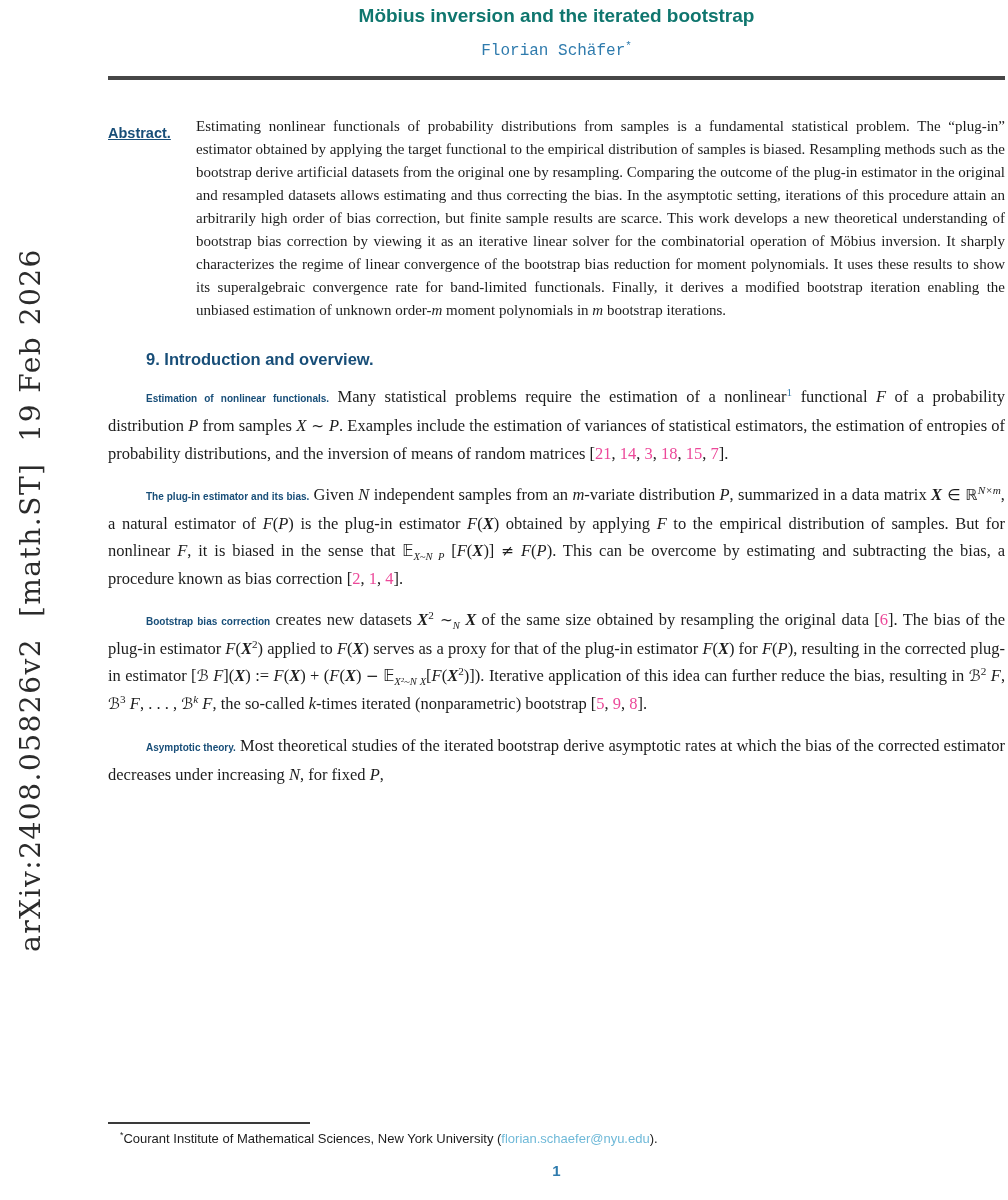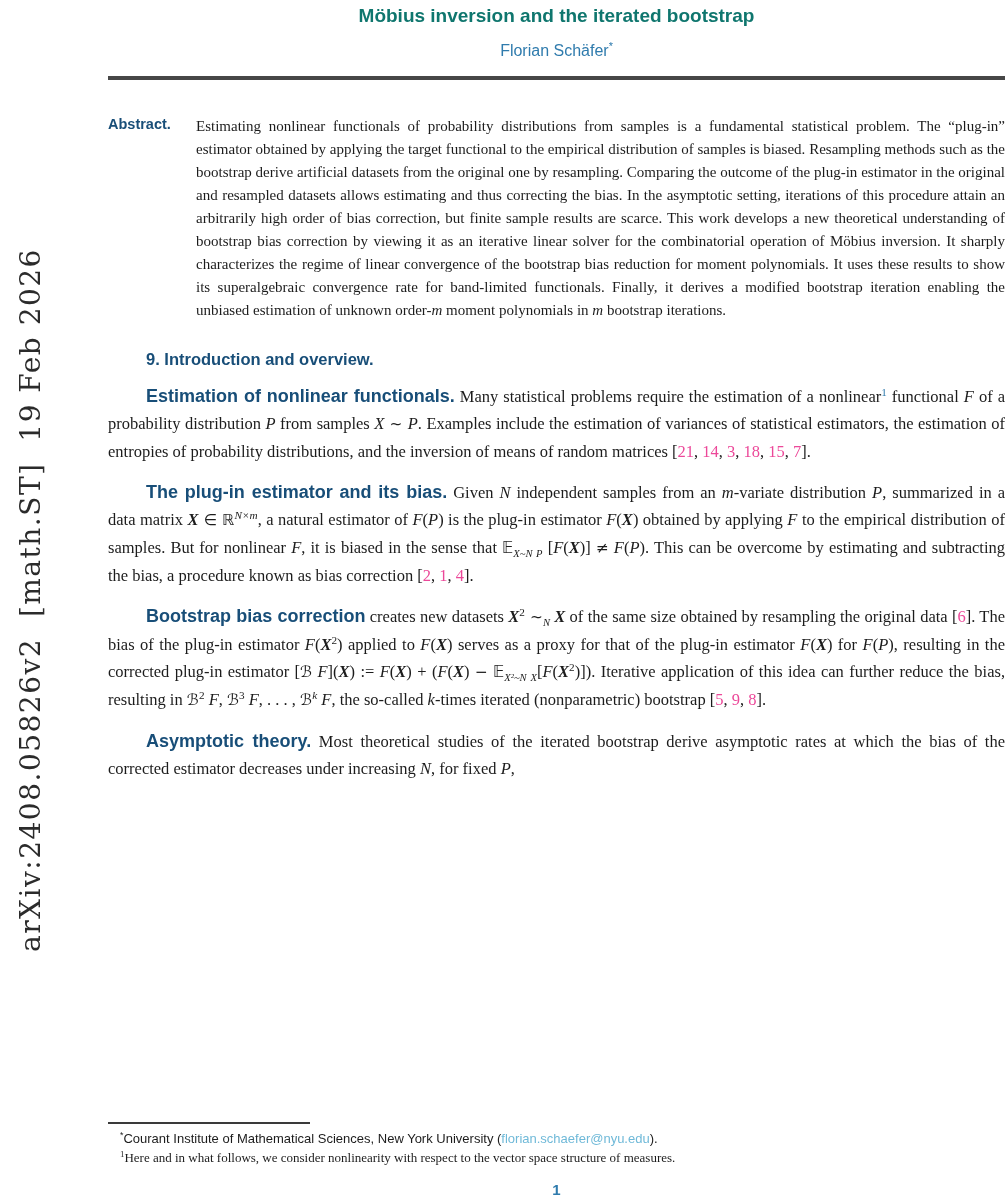--- a/index.html
+++ b/index.html
@@ -37,32 +37,33 @@
     margin-top:5px;
     text-align:center;
     font-family:"Liberation Sans", sans-serif;
     font-weight:bold;
     font-size:19px;
     color:#0f766e;
   }
   .author {
     margin-top:15px;
     text-align:center;
-    font-family:Liberation Sans, sans-serif;
+    font-family:Liberation Mono, monospace;
     font-size:16px;
     color:#2f7bad;
   }
   .rule { margin-top:16px; height:4px; background:#474747; }
 
   .front-block { position:relative; padding-left:88px; text-align:justify; }
   .front-block .glabel {
-    position:absolute; left:0; top:1px;
+    position:absolute; left:0; top:10px;
     font-family:"Liberation Sans", sans-serif;
     font-weight:bold; font-size:14.5px; color:#184e78;
     text-align:left;
+    text-decoration:underline;
   }
   .fronttext { font-size:15px; line-height:23px; }
   .abs { margin-top:35px; }
   .kw  { margin-top:15px; }
   .msc { margin-top:24px; }
 
   .sec, .subsec {
     margin-left:38px;
     font-family:"Liberation Sans", sans-serif;
     font-weight:bold;
@@ -75,21 +76,21 @@
   p.para {
     margin-top:14px;
     text-indent:38px;
     text-align:justify;
     font-size:16.5px;
     line-height:27px;
   }
   .lead {
     font-family:"Liberation Sans", sans-serif;
     font-weight:bold;
-    font-size:18px;
+    font-size:10px;
     color:#184e78;
   }
 
   
   .i    { font-style:italic; }
   .bi   { font-style:italic; font-weight:bold; }
   .m    { font-family:"DejaVu Sans", "DejaVu Serif", sans-serif; font-size:93%; }
   .sup  { vertical-align:super; font-size:68%; line-height:0; }
   .supi { vertical-align:super; font-size:68%; line-height:0; font-style:italic; }
   .supc { vertical-align:super; font-size:68%; line-height:0; color:#2f7bad; }
@@ -142,17 +143,16 @@
 
     <p class="para"><span class="lead">Bootstrap bias correction</span><span><span> creates new datasets </span><span class="bi">X</span><span class="sup">2</span><span class="m"> ∼</span><span class="subi">N</span><span> </span><span class="bi">X</span><span> of the same size obtained by resampling the original data [</span><span class="c">6</span><span>]. The bias of the plug-in estimator </span><span class="i">F</span><span>(</span><span class="bi">X</span><span class="sup">2</span><span>) applied to </span><span class="i">F</span><span>(</span><span class="bi">X</span><span>) serves as a proxy for that of the plug-in estimator </span><span class="i">F</span><span>(</span><span class="bi">X</span><span>) for </span><span class="i">F</span><span>(</span><span class="i">P</span><span>), resulting in the corrected plug-in estimator [</span><span class="m">ℬ</span><span> </span><span class="i">F</span><span>](</span><span class="bi">X</span><span>) := </span><span class="i">F</span><span>(</span><span class="bi">X</span><span>) + (</span><span class="i">F</span><span>(</span><span class="bi">X</span><span>) </span><span class="m">−</span><span> </span><span class="m">𝔼</span><span class="subi">X²~N X</span><span>[</span><span class="i">F</span><span>(</span><span class="bi">X</span><span class="sup">2</span><span>)]). Iterative application of this idea can further reduce the bias, resulting in </span><span class="m">ℬ</span><span class="sup">2</span><span> </span><span class="i">F</span><span>, </span><span class="m">ℬ</span><span class="sup">3</span><span> </span><span class="i">F</span><span>, . . . , </span><span class="m">ℬ</span><span class="supi">k</span><span> </span><span class="i">F</span><span>, the so-called </span><span class="i">k</span><span>-times iterated (nonparametric) bootstrap [</span><span class="c">5</span><span>, </span><span class="c">9</span><span>, </span><span class="c">8</span><span>].</span></span></p>
 
     <p class="para"><span class="lead">Asymptotic theory.</span><span><span> Most theoretical studies of the iterated bootstrap derive asymptotic rates at which the bias of the corrected estimator decreases under increasing </span><span class="i">N</span><span>, for fixed </span><span class="i">P</span><span>,</span></span></p>
 
   </div>
 
   <div class="footer">
     <div class="fnrule"></div>
     <div class="fn fn-sans"><span class="sup">*</span><span>Courant Institute of Mathematical Sciences, New York University (</span><span class="e">florian.schaefer@nyu.edu</span><span>).</span></div>
-    <div class="fn"><span class="sup">1</span><span>Here and in what follows, we consider nonlinearity with respect to the vector space structure of measures.</span></div>
     <div class="pageno">1</div>
   </div>
 
 </div>
 
 </body></html>

